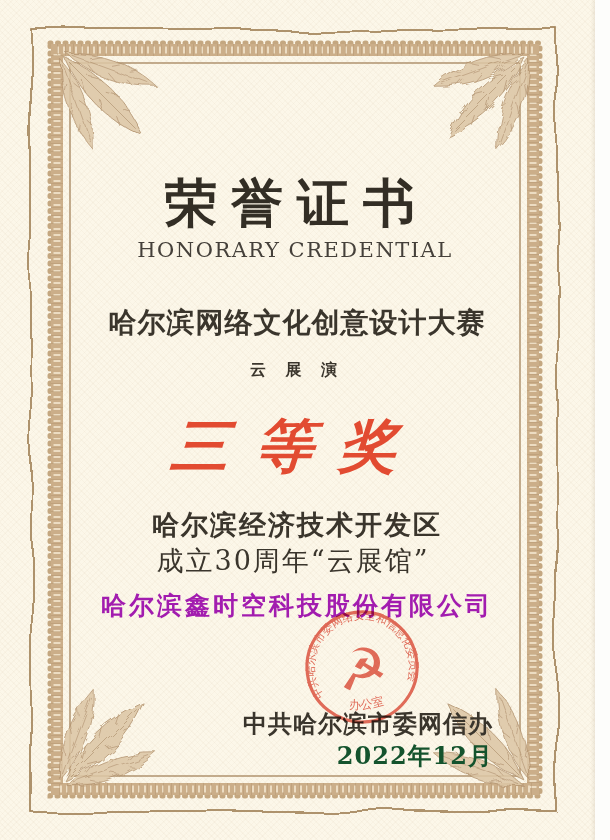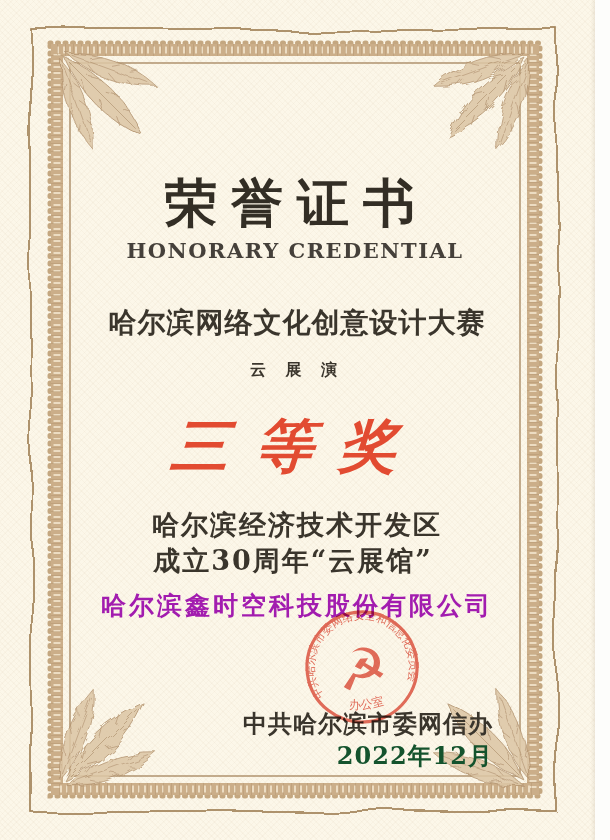--- a/index.html
+++ b/index.html
@@ -23,42 +23,42 @@
     position:absolute;left:0;right:16px;top:0;bottom:0;
     text-align:center;color:#3a352c;
   }
   .title-cn{
     position:absolute;left:0;right:0;top:160px;
     font-size:52px;font-weight:700;letter-spacing:14px;line-height:86px;
     color:#332e25;
   }
   .title-en{
     position:absolute;left:0;right:4px;top:238px;
-    font-size:21px;font-weight:700;letter-spacing:1.5px;color:#45403a;
+    font-size:21px;font-weight:400;letter-spacing:1.5px;color:#45403a;
   }
   .event-line{
     position:absolute;left:0;right:0;top:304px;
     font-size:28px;font-weight:600;letter-spacing:1px;color:#3a352c;
   }
   .category-line{
     position:absolute;left:0;right:0;top:360px;
     font-size:16px;font-weight:600;letter-spacing:7px;color:#3a352c;
   }
   .award-line{
     position:absolute;left:0;right:0;top:408px;
     font-size:58px;font-weight:700;font-style:italic;letter-spacing:26px;
     color:#e24b31;transform:skewX(-4deg);
   }
   .recip-1{
     position:absolute;left:0;right:0;top:507px;
     font-size:27px;font-weight:700;letter-spacing:2px;
   }
   .recip-2{
     position:absolute;left:0;right:8px;top:543px;
-    font-size:27px;font-weight:700;letter-spacing:2px;
+    font-size:27px;font-weight:400;letter-spacing:2px;
   }
   .company-line{
     position:absolute;left:0;right:0;top:589px;
     font-size:25px;font-weight:700;letter-spacing:3px;color:#a21caf;
   }
   .issuer-block{
     position:absolute;left:368px;top:708px;transform:translateX(-50%);
     text-align:right;white-space:nowrap;
   }
   .issuer-line{font-size:24px;font-weight:600;letter-spacing:1px;line-height:32px;color:#3a352c;}

